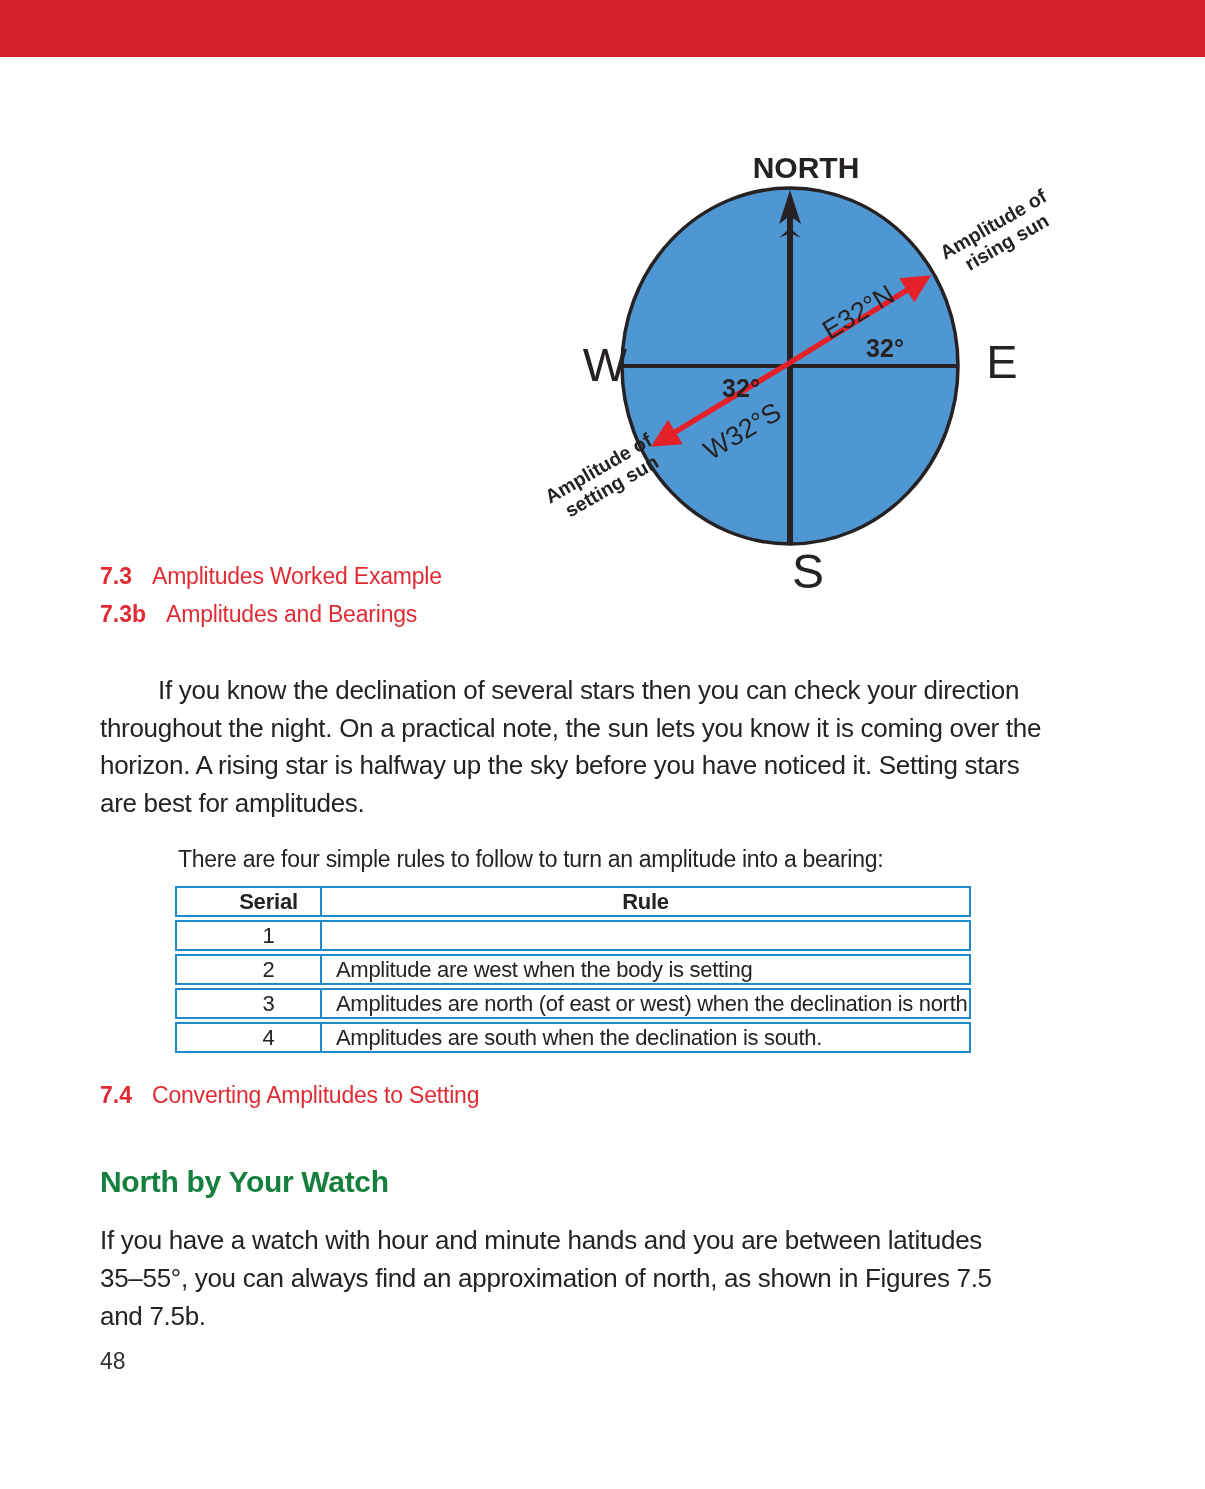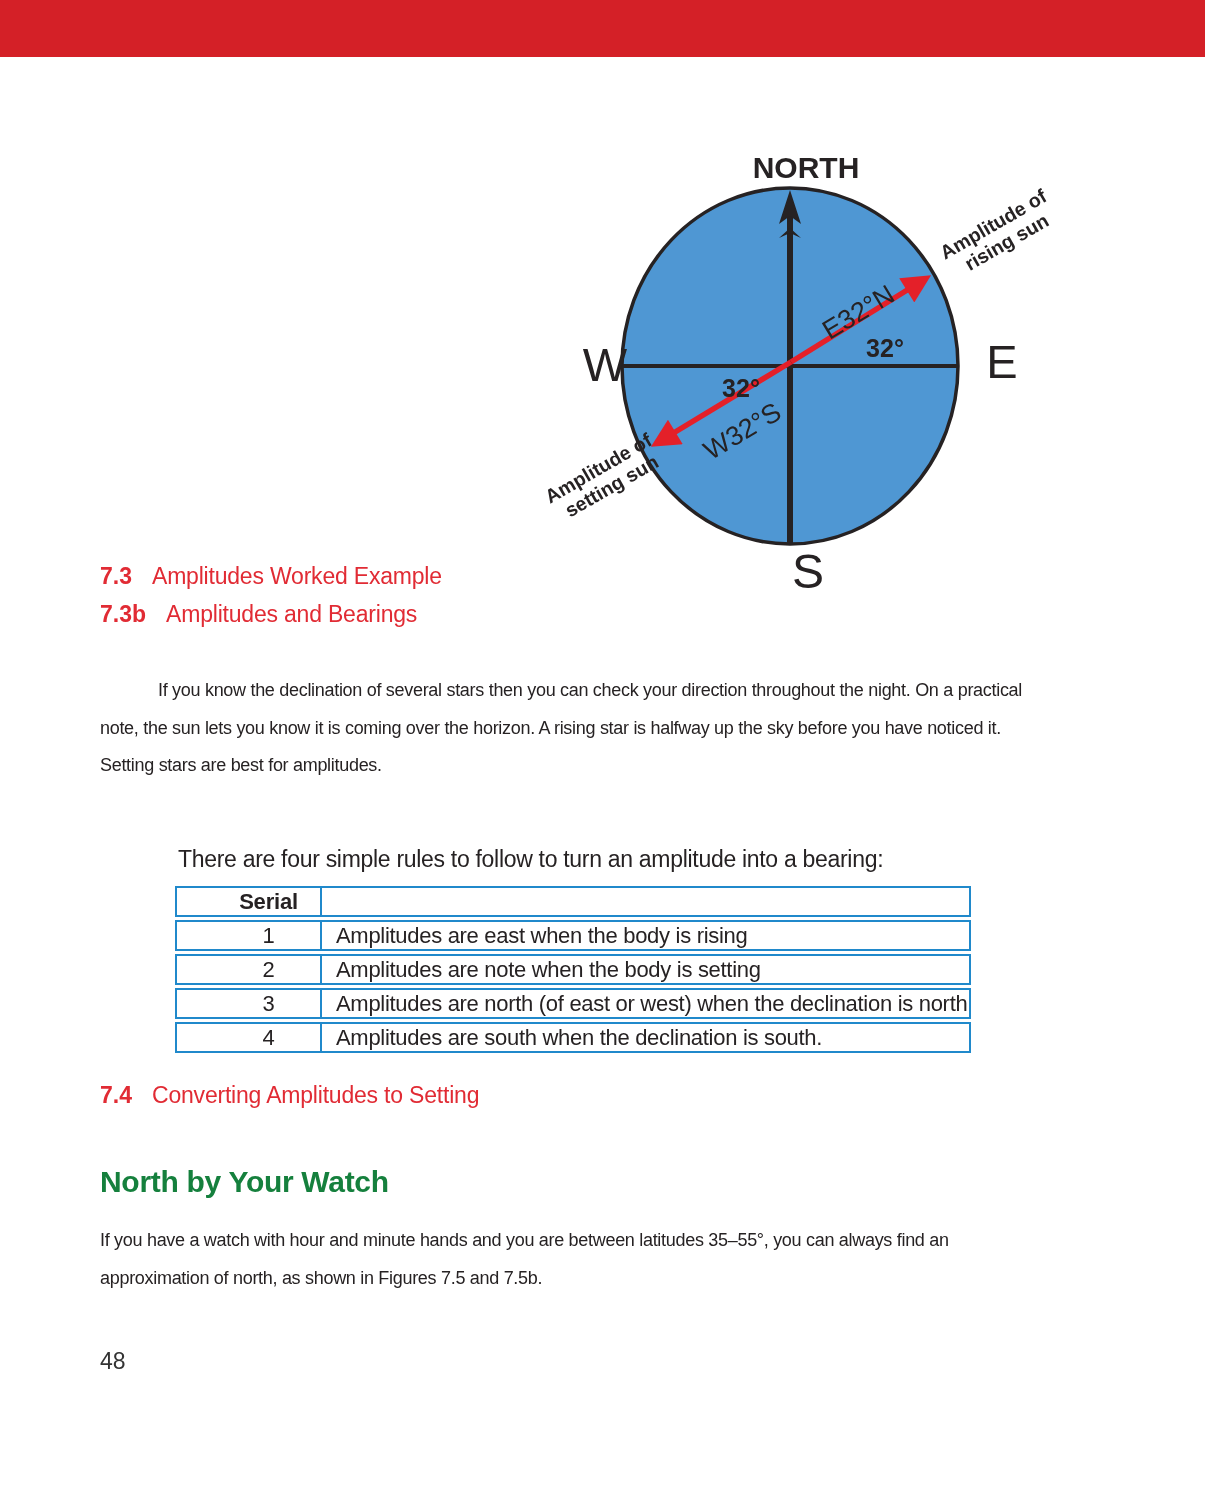--- a/index.html
+++ b/index.html
@@ -22,21 +22,21 @@
     position:absolute; left:100px;
     font-size:23px; color:#e12b34; letter-spacing:-0.2px; white-space:nowrap;
   }
   .cap-73  { top:563px; }
   .cap-73b { top:601px; }
   .cap-74  { top:1082px; }
   .cap-num { font-weight:bold; margin-right:20px; letter-spacing:0; }
 
   .body-para {
     position:absolute; left:100px; width:948px;
-    font-size:18px; line-height:37.5px; letter-spacing:-0.3px;
+    font-size:26px; line-height:37.5px; letter-spacing:-0.3px;
     color:#262223;
   }
   .para-1 { top:672px; text-indent:58px; }
   .para-2 { top:1221px; line-height:38px; width:905px; }
 
   .table-intro {
     position:absolute; left:178px; top:846px;
     font-size:23px; letter-spacing:-0.3px; color:#262223; white-space:nowrap;
   }
 
@@ -126,28 +126,28 @@
   <span class="cap-num">7.3b</span><span class="cap-text">Amplitudes and Bearings</span>
 </div>
 
 <p class="body-para para-1">If you know the declination of several stars then you can check your direction throughout the night. On a practical note, the sun lets you know it is coming over the horizon. A rising star is halfway up the sky before you have noticed it. Setting stars are best for amplitudes.</p>
 
 <div class="table-intro">There are four simple rules to follow to turn an amplitude into a bearing:</div>
 
 <div class="rules-table">
   <div class="t-row t-head">
     <div class="t-serial">Serial</div>
+    <div class="t-rule">Rule</div>
   </div>
   <div class="t-row">
     <div class="t-serial">1</div>
-    <div class="t-rule">Amplitudes are east when the body is rising</div>
   </div>
   <div class="t-row">
     <div class="t-serial">2</div>
-    <div class="t-rule">Amplitudes are note when the body is setting</div>
+    <div class="t-rule">Amplitude are west when the body is setting</div>
   </div>
   <div class="t-row">
     <div class="t-serial">3</div>
     <div class="t-rule">Amplitudes are north (of east or west) when the declination is north</div>
   </div>
   <div class="t-row">
     <div class="t-serial">4</div>
     <div class="t-rule">Amplitudes are south when the declination is south.</div>
   </div>
 </div>

